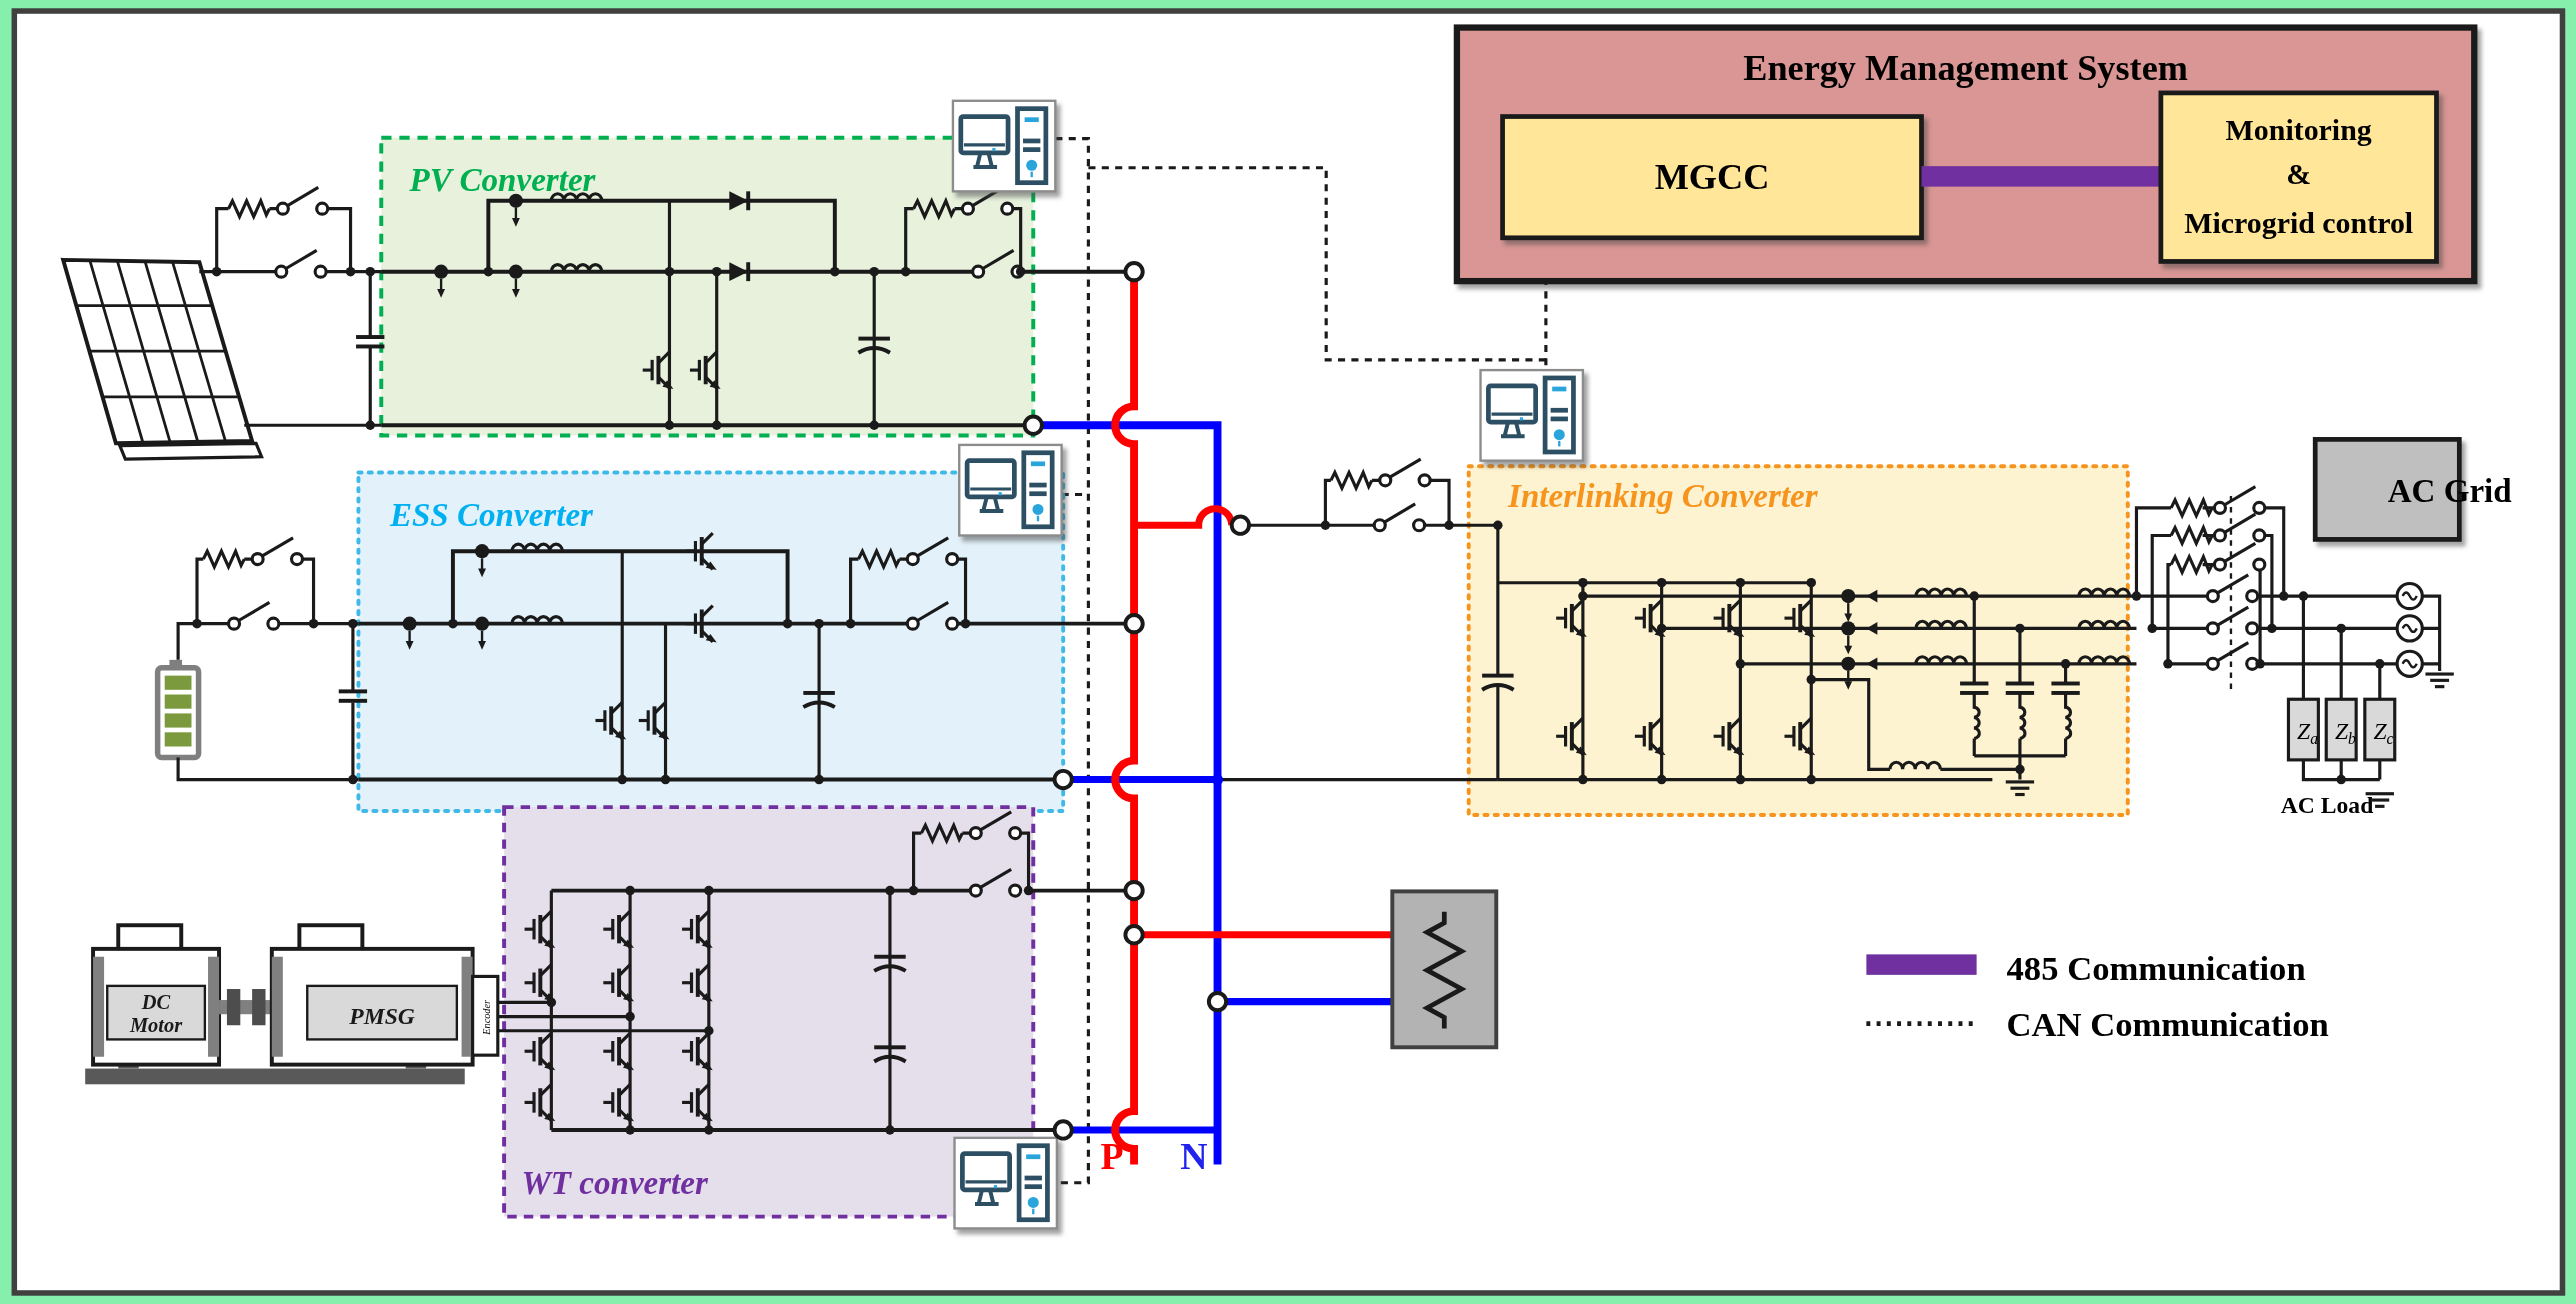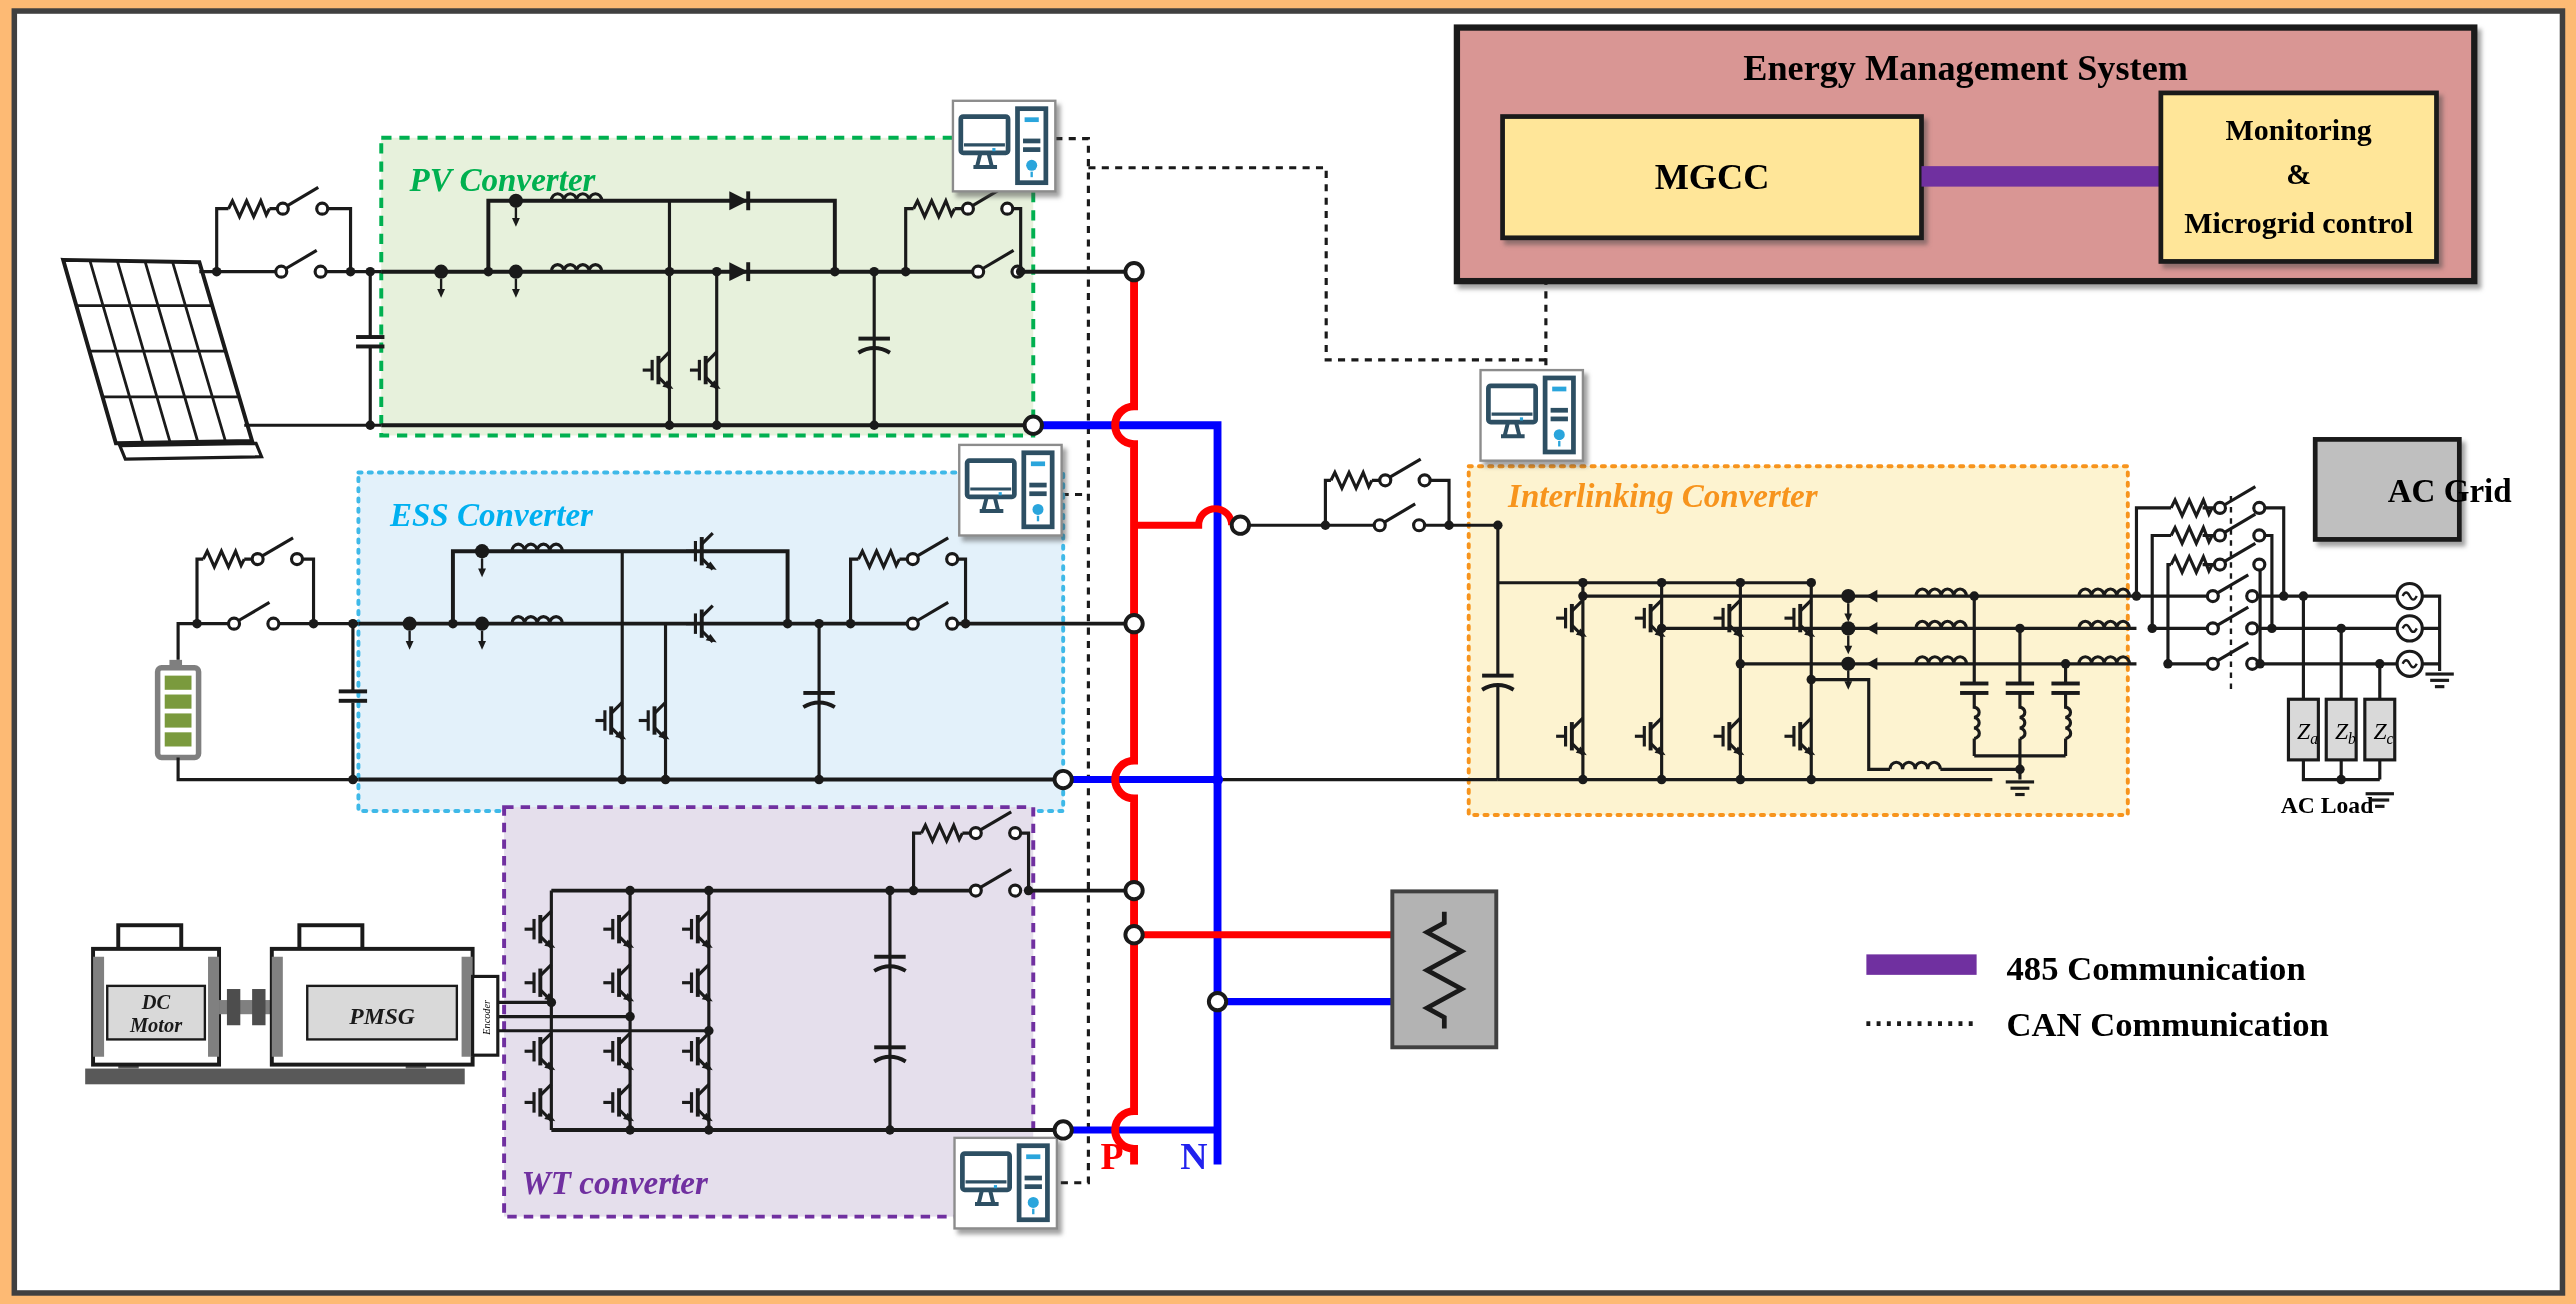--- a/index.html
+++ b/index.html
@@ -1,16 +1,16 @@
 <!DOCTYPE html>
 <html style="font-size:12.6px"><head>
 <meta charset="utf-8">
 <style>
   html,body{margin:0;padding:0;background:#ffffff;}
-  .stage{position:relative;width:2576px;height:1304px;background:#fdba74;
+  .stage{position:relative;width:2576px;height:1304px;background:#86efac;
          font-family:"Liberation Serif","DejaVu Serif",serif;}
   svg{position:absolute;left:0;top:0;}
   .wire{stroke:#1a1a1a;stroke-width:4;fill:none;}
   .rail{stroke:#1a1a1a;stroke-width:5;fill:none;}
   .busP{stroke:#ff0000;fill:none;}
   .busN{stroke:#0000ff;fill:none;}
   .can{stroke:#1a1a1a;stroke-width:4;fill:none;stroke-dasharray:9 8;}
   .term{fill:#ffffff;stroke:#1a1a1a;stroke-width:5;}
   .dot{fill:#1a1a1a;stroke:none;}
   .shadow{filter:drop-shadow(5px 6px 3px rgba(70,70,70,0.5));}

